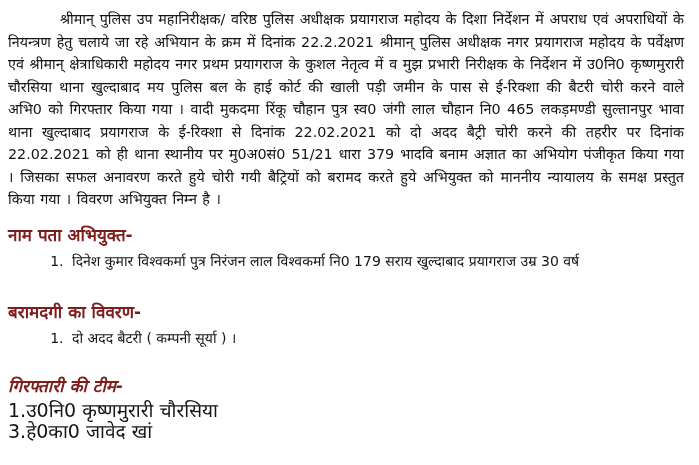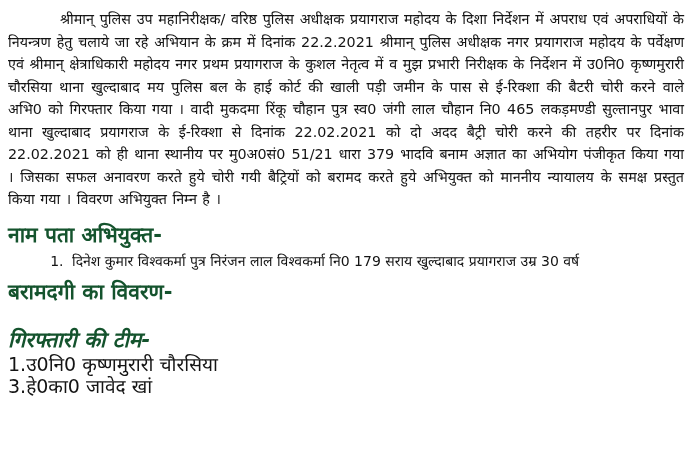--- a/index.html
+++ b/index.html
@@ -20,53 +20,56 @@
   .para {
     margin: 0;
     font-size: 14.3px;
     line-height: 22.5px;
     text-align: justify;
     text-indent: 52px;
     word-spacing: 1px;
   }
   .sec-heading {
     margin: 12px 0 2px 0;
-    font-size: 21px;
+    font-size: 17px;
     line-height: 24px;
     font-weight: bold;
-    color: #14532d;
+    color: #7f1d1d;
   }
   ol.item-list {
     margin: 3px 0 0 0;
     padding-left: 60px;
     font-size: 14px;
     line-height: 22.5px;
   }
   ol.item-list li {
     padding-left: 4px;
   }
-  .recovery-gap { margin-top: 8px; }
+  .recovery-gap { margin-top: 28px; }
   .team-gap { margin-top: 24px; font-style: italic; }
   .team-line {
     font-size: 19px;
     line-height: 21.5px;
     margin: 0;
   }
 </style>
 </head>
 <body>
 
 <div class="page">
 
   <p class="para">श्रीमान् पुलिस उप महानिरीक्षक/ वरिष्ठ पुलिस अधीक्षक प्रयागराज महोदय के दिशा निर्देशन में अपराध एवं अपराधियों के नियन्त्रण हेतु चलाये जा रहे अभियान के क्रम में दिनांक 22.2.2021 श्रीमान् पुलिस अधीक्षक नगर प्रयागराज महोदय के पर्वेक्षण एवं श्रीमान् क्षेत्राधिकारी महोदय नगर प्रथम प्रयागराज  के कुशल नेतृत्व में व मुझ प्रभारी निरीक्षक के निर्देशन में उ0नि0 कृष्णमुरारी चौरसिया थाना खुल्दाबाद मय पुलिस बल के हाई कोर्ट की खाली पड़ी जमीन के पास से ई-रिक्शा की बैटरी चोरी करने वाले अभि0 को गिरफ्तार किया गया । वादी  मुकदमा रिंकू चौहान पुत्र स्व0 जंगी लाल चौहान नि0 465 लकड़मण्डी सुल्तानपुर भावा थाना खुल्दाबाद प्रयागराज के ई-रिक्शा से दिनांक 22.02.2021 को दो अदद  बैट्री चोरी करने की तहरीर पर दिनांक 22.02.2021 को ही थाना स्थानीय पर मु0अ0सं0 51/21 धारा  379  भादवि बनाम अज्ञात  का अभियोग पंजीकृत किया गया ।  जिसका  सफल अनावरण करते हुये चोरी गयी बैट्रियों को बरामद करते हुये अभियुक्त को माननीय न्यायालय के समक्ष  प्रस्तुत किया गया । विवरण अभियुक्त निम्न है ।</p>
 
   <h2 class="sec-heading">नाम पता अभियुक्त-</h2>
   <ol class="item-list">
     <li>दिनेश कुमार विश्वकर्मा पुत्र निरंजन लाल विश्वकर्मा नि0 179 सराय खुल्दाबाद प्रयागराज उम्र 30 वर्ष</li>
   </ol>
 
   <h2 class="sec-heading recovery-gap">बरामदगी का विवरण-</h2>
+  <ol class="item-list">
+    <li>दो अदद बैटरी ( कम्पनी सूर्या ) ।</li>
+  </ol>
 
   <h2 class="sec-heading team-gap">गिरफ्तारी की टीम-</h2>
   <p class="team-line">1.उ0नि0 कृष्णमुरारी चौरसिया</p>
   <p class="team-line">3.हे0का0 जावेद खां</p>
 
 </div>
 
 </body></html>

